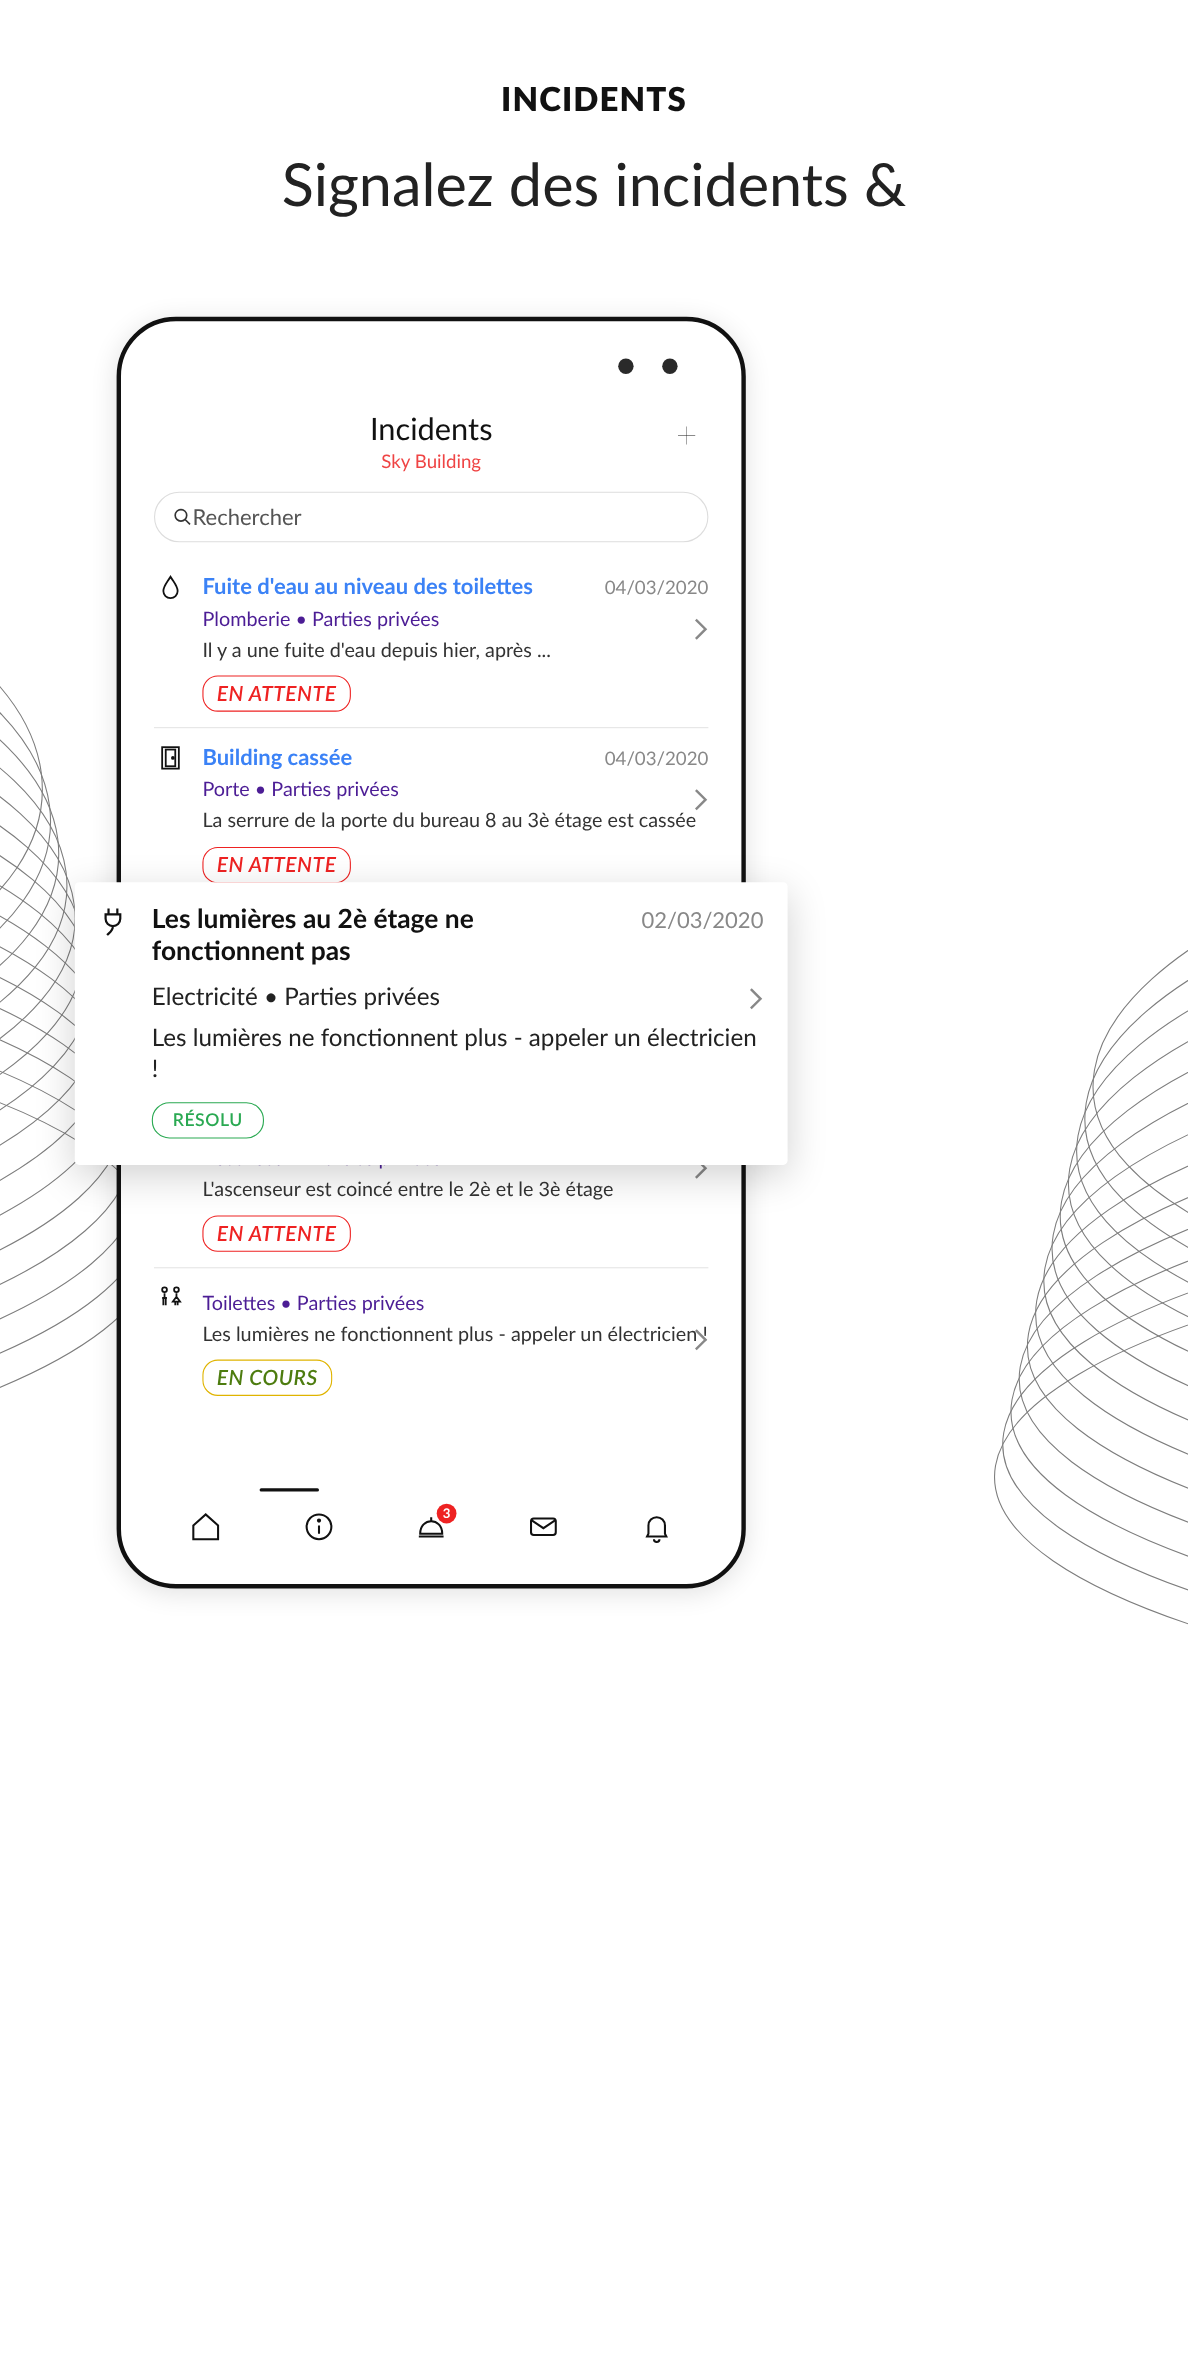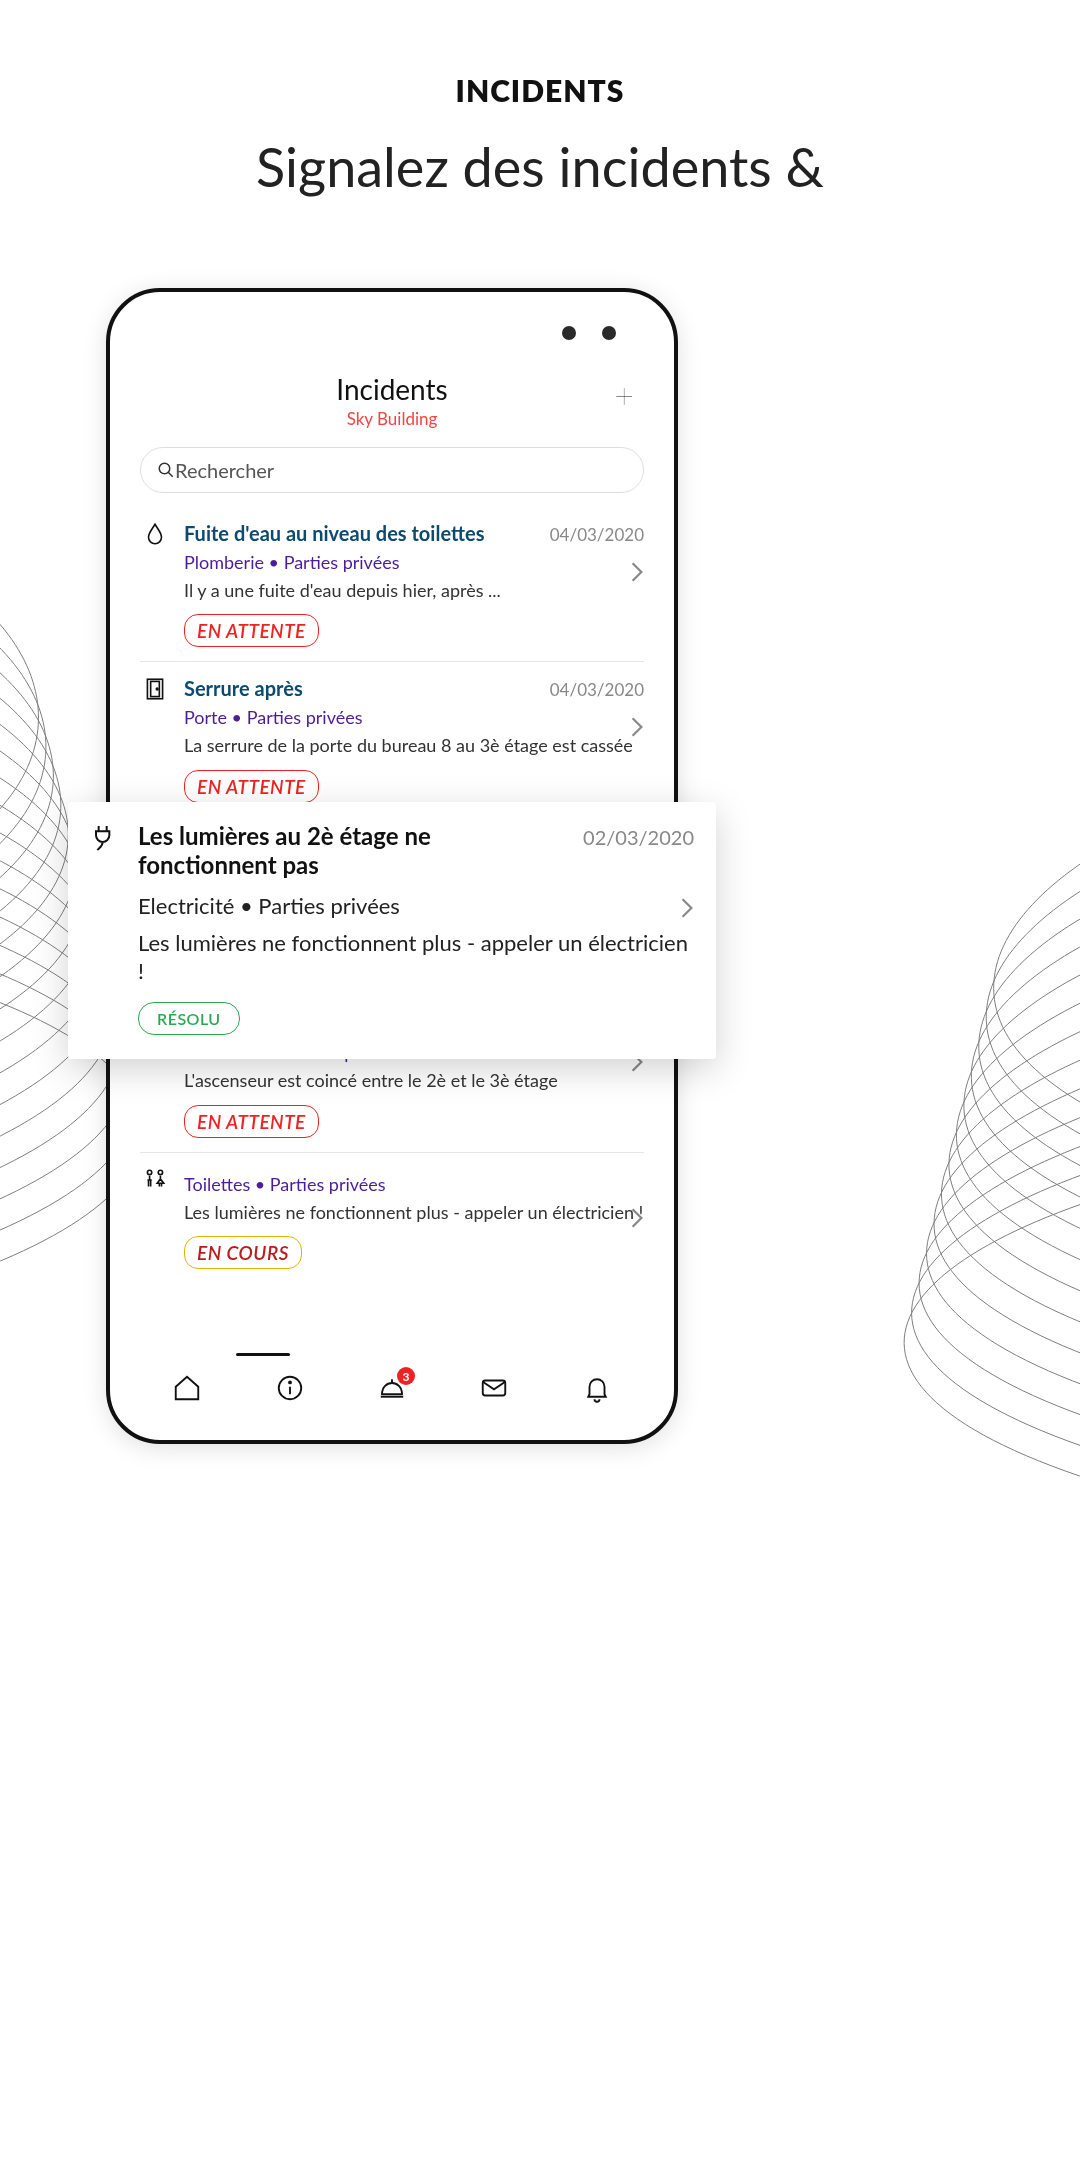--- a/index.html
+++ b/index.html
@@ -147,21 +147,21 @@
 .incident .body { flex: 1; min-width: 0; }
 .incident .row1 {
   display: flex;
   align-items: baseline;
   justify-content: space-between;
   gap: 8px;
 }
 .incident .title {
   font-size: 20px;
   font-weight: 700;
-  color: #0c4a6e;
+  color: #3b82f6;
 }
 .incident .date {
   font-size: 17px;
   color: #888;
   white-space: nowrap;
 }
 .incident .meta {
   font-size: 18px;
   color: #4c1d95;
   margin-top: 6px;
@@ -178,21 +178,21 @@
   font-weight: 600;
   border-radius: 14px;
   padding: 4px 12px;
   margin-top: 12px;
   border: 1.5px solid;
   letter-spacing: 0.5px;
   font-style: italic;
 }
 .incident .status.pending { color: #e22; border-color: #e22; }
 .incident .status.resolved { color: #2aa952; border-color: #2aa952; }
-.incident .status.progress { color: #b91c1c; border-color: #e0b400; }
+.incident .status.progress { color: #4d7c0f; border-color: #e0b400; }
 .incident .chev {
   position: absolute;
   right: 0;
   top: 54px;
   color: #888;
 }
 
 
 .popout {
   position: absolute;
@@ -354,21 +354,21 @@
         </div>
         <div class="incident">
           <span class="ico">
             <svg viewBox="0 0 24 24">
               <rect x="5" y="3" width="14" height="18"></rect>
               <rect x="8" y="5" width="8" height="14"></rect>
               <circle cx="14" cy="12" r="0.8" fill="#111"></circle>
             </svg>
           </span>
           <div class="body"><div class="row1">
-              <div class="title">Serrure après</div>
+              <div class="title">Building cassée</div>
               <div class="date">04/03/2020</div>
             </div><div class="meta">Porte • Parties privées</div><div class="desc">La serrure de la porte du bureau 8 au 3è étage est cassée</div><span class="status pending">EN ATTENTE</span></div>
           <span class="chev"><svg viewBox="0 0 12 20">
               <polyline points="2,2 10,10 2,18"></polyline>
             </svg></span>
         </div>
         <div class="incident">
           <span class="ico">
             <svg viewBox="0 0 24 24">
               <path d="M8 3 v4 M14 3 v4 M6 7 h10 v3 a5 5 0 0 1 -5 5 h0 a5 5 0 0 1 -5 -5 Z M11 15 c0 3 -2 4 -4 6"></path>

